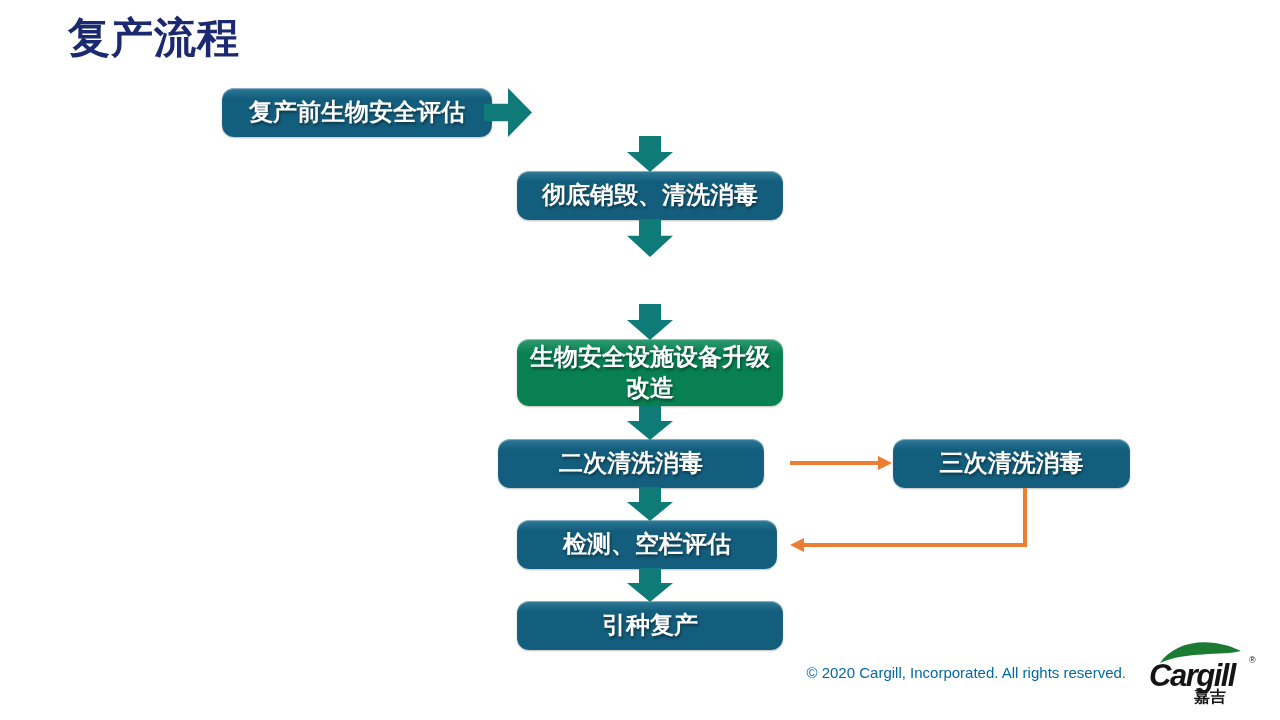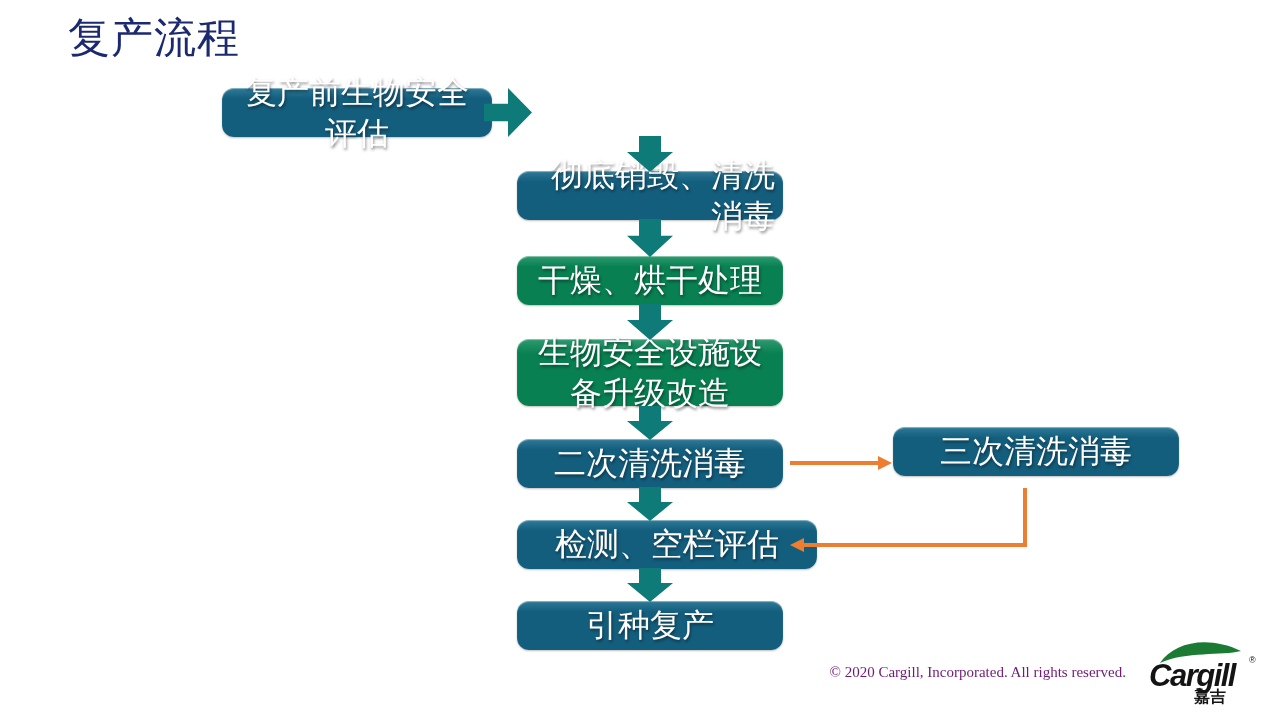--- a/index.html
+++ b/index.html
@@ -2,47 +2,48 @@
 <html><head>
 <meta charset="utf-8">
 <style>
   html,body{margin:0;padding:0;background:#888;}
   .slide{
     position:relative;width:1280px;height:720px;background:#ffffff;
     overflow:hidden;font-family:"Liberation Sans",sans-serif;
   }
   .slide-title{
     position:absolute;left:68px;top:10px;margin:0;
-    font-size:42px;font-weight:normal;color:#1B2970;letter-spacing:1px;
+    font-size:42px;font-weight:bold;color:#1B2970;letter-spacing:1px;
   }
   .fbox{
     position:absolute;display:flex;align-items:center;justify-content:center;
-    color:#ffffff;font-size:32px;text-align:center;line-height:1.28;
+    color:#ffffff;font-size:24px;text-align:center;line-height:1.28;
     border-radius:12px;padding:0 8px;box-sizing:border-box;
     text-shadow:1px 2px 3px rgba(0,0,0,0.45);
     box-shadow:inset 0 1px 1px rgba(255,255,255,0.45), 0 1px 2px rgba(0,0,0,0.25);
+    font-weight:bold;
   }
   .fbox.blue{background:linear-gradient(180deg,#2E7A97 0%,#145E7D 22%);}
   .fbox.green{background:linear-gradient(180deg,#2E9A70 0%,#088052 22%);}
   
   .pos-pre{left:222px;top:88px;width:270px;height:49px;}
   .pos-m0{left:517px;top:88px;width:266px;height:49px;}
   .pos-m1{left:517px;top:171px;width:266px;height:49px;text-align:right;}
   .pos-m2{left:517px;top:256px;width:266px;height:49px;}
   .pos-m3{left:517px;top:339px;width:266px;height:67px;}
-  .pos-m4{left:517px;top:439px;width:266px;height:49px;}
-  .pos-m5{left:517px;top:520px;width:300px;height:49px;}
+  .pos-m4{left:498px;top:439px;width:266px;height:49px;}
+  .pos-m5{left:517px;top:520px;width:260px;height:49px;}
   .pos-m6{left:517px;top:601px;width:266px;height:49px;}
-  .pos-branch{left:893px;top:427px;width:286px;height:49px;}
+  .pos-branch{left:893px;top:439px;width:237px;height:49px;}
   .arrow-down{position:absolute;left:627px;width:46px;z-index:2;}
   .arrow-right{position:absolute;left:484px;top:87px;width:48px;height:51px;z-index:3;}
   .connector-svg{position:absolute;left:786px;top:455px;width:248px;height:102px;z-index:1;}
   .footer-text{
     position:absolute;right:154px;top:664px;
-    font-size:15px;color:#701a75;white-space:nowrap;font-family:Liberation Serif, serif;
+    font-size:15px;color:#0369a1;white-space:nowrap;
   }
   .logo-svg{position:absolute;left:1148px;top:636px;width:112px;height:70px;}
 </style>
 </head>
 <body>
 
 <div class="slide">
 
   <h1 class="slide-title">复产流程</h1>
 
@@ -66,21 +67,20 @@
       <polygon points="12,0 34,0 34,15 46,15 23,34 0,15 12,15" fill="#0E7B78"></polygon>
     </svg>
   <svg class="arrow-down" style="top:487px;height:34px;" viewBox="0 0 46 34" preserveAspectRatio="none">
       <polygon points="12,0 34,0 34,15 46,15 23,34 0,15 12,15" fill="#0E7B78"></polygon>
     </svg>
   <svg class="arrow-down" style="top:568px;height:34px;" viewBox="0 0 46 34" preserveAspectRatio="none">
       <polygon points="12,0 34,0 34,15 46,15 23,34 0,15 12,15" fill="#0E7B78"></polygon>
     </svg>
 
   <div class="fbox blue pos-m1">彻底销毁、清洗消毒</div>
-  <div class="fbox green pos-m2">干燥、烘干处理</div>
   <div class="fbox green pos-m3">生物安全设施设备升级改造</div>
   <div class="fbox blue pos-m4">二次清洗消毒</div>
   <div class="fbox blue pos-m5">检测、空栏评估</div>
   <div class="fbox blue pos-m6">引种复产</div>
 
   <div class="fbox blue pos-branch">三次清洗消毒</div>
 
   <svg class="connector-svg" viewBox="0 0 248 102">
     <line x1="4" y1="8" x2="94" y2="8" stroke="#ED7D31" stroke-width="4"></line>
     <polygon points="92,1 106,8 92,15" fill="#ED7D31"></polygon>

